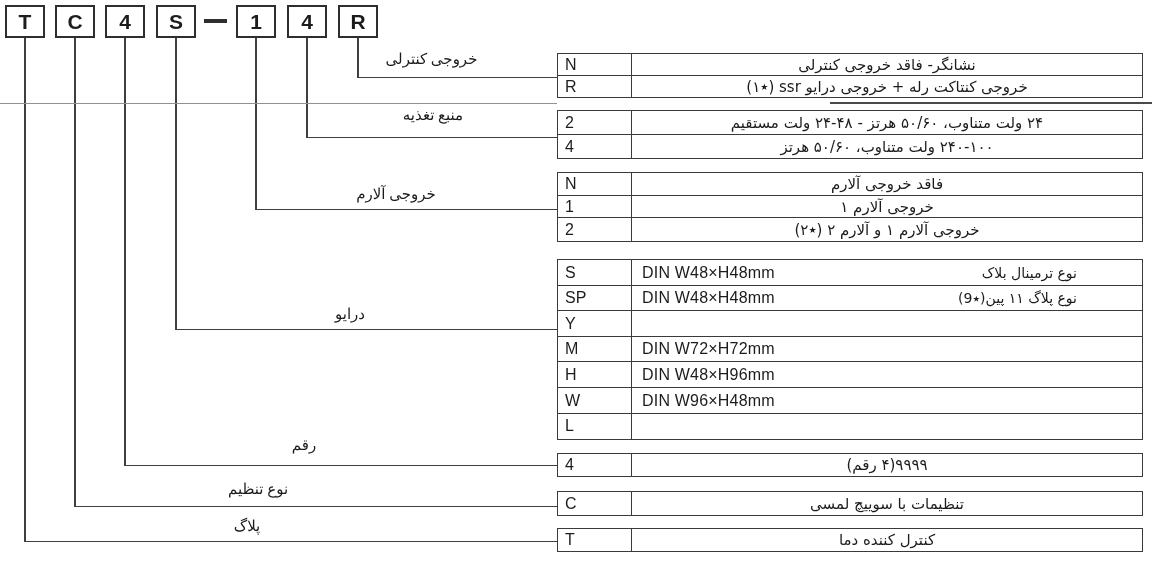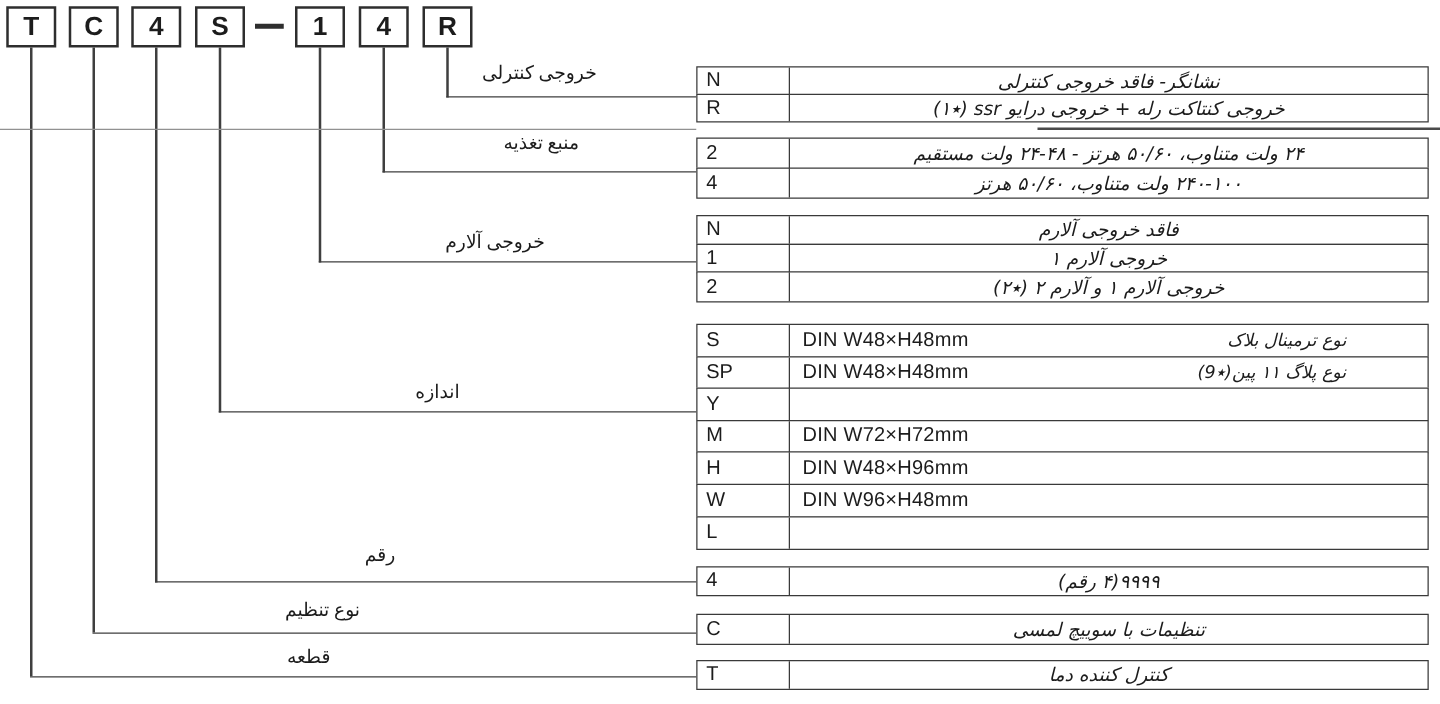--- a/index.html
+++ b/index.html
@@ -20,21 +20,21 @@
   .hline{position:absolute;height:1.6px;background:#3f3f3f;}
   
   .grp{position:absolute;left:557px;width:586px;}
   .row{display:flex;height:var(--rh);box-sizing:border-box;border:1.6px solid #3a3a3a;background:#fff;}
   .row + .row{margin-top:-1.6px;}
   .key{
     width:74px;box-sizing:border-box;border-right:1.6px solid #3a3a3a;
     display:flex;align-items:center;padding-left:7px;font-size:16px;
   }
   .desc{flex:1;position:relative;display:flex;align-items:center;justify-content:center;font-size:15px;}
-  .fa{font-family:"DejaVu Sans",sans-serif;direction:rtl;unicode-bidi:embed;font-style:italic;}
+  .fa{font-family:"DejaVu Sans",sans-serif;direction:rtl;unicode-bidi:embed;}
   .din{position:absolute;left:10px;font-size:16px;direction:ltr;letter-spacing:.2px;}
   .note{position:absolute;right:65px;font-size:14px;}
   
   .glabel{
     position:absolute;font-size:15px;line-height:19px;text-align:center;
     font-family:Liberation Serif, serif;direction:rtl;white-space:nowrap;
   }
 </style>
 </head>
 <body>
@@ -70,24 +70,24 @@
 
   <div class="vline" style="left:24px;top:38px;height:503px"></div>
   <div class="hline" style="left:24px;top:540.5px;width:534px"></div>
 
   <div class="hline" style="left:0;top:103px;width:557px;height:1.2px;background:#919191"></div>
   <div class="hline" style="left:830px;top:101.5px;width:322px;height:2.2px;background:#4a4a4a"></div>
 
   <div class="glabel" style="left:383px;top:50px;width:97px">خروجی کنترلی</div>
   <div class="glabel" style="left:400px;top:106px;width:66px">منبع تغذیه</div>
   <div class="glabel" style="left:350px;top:185px;width:92px">خروجی آلارم</div>
-  <div class="glabel" style="left:326px;top:305px;width:48px">اندازه</div>
+  <div class="glabel" style="left:326px;top:305px;width:48px">درایو</div>
   <div class="glabel" style="left:286px;top:436px;width:36px">رقم</div>
   <div class="glabel" style="left:224px;top:480px;width:68px">نوع تنظیم</div>
-  <div class="glabel" style="left:226px;top:517px;width:42px">قطعه</div>
+  <div class="glabel" style="left:226px;top:517px;width:42px">پلاگ</div>
 
   <div class="grp" style="top:53px;--rh:23.5px">
       <div class="row">
         <div class="key">N</div>
         <div class="desc">
           <span class="fa">نشانگر- فاقد خروجی کنترلی</span>
         </div>
       </div>
       <div class="row">
         <div class="key">R</div>

